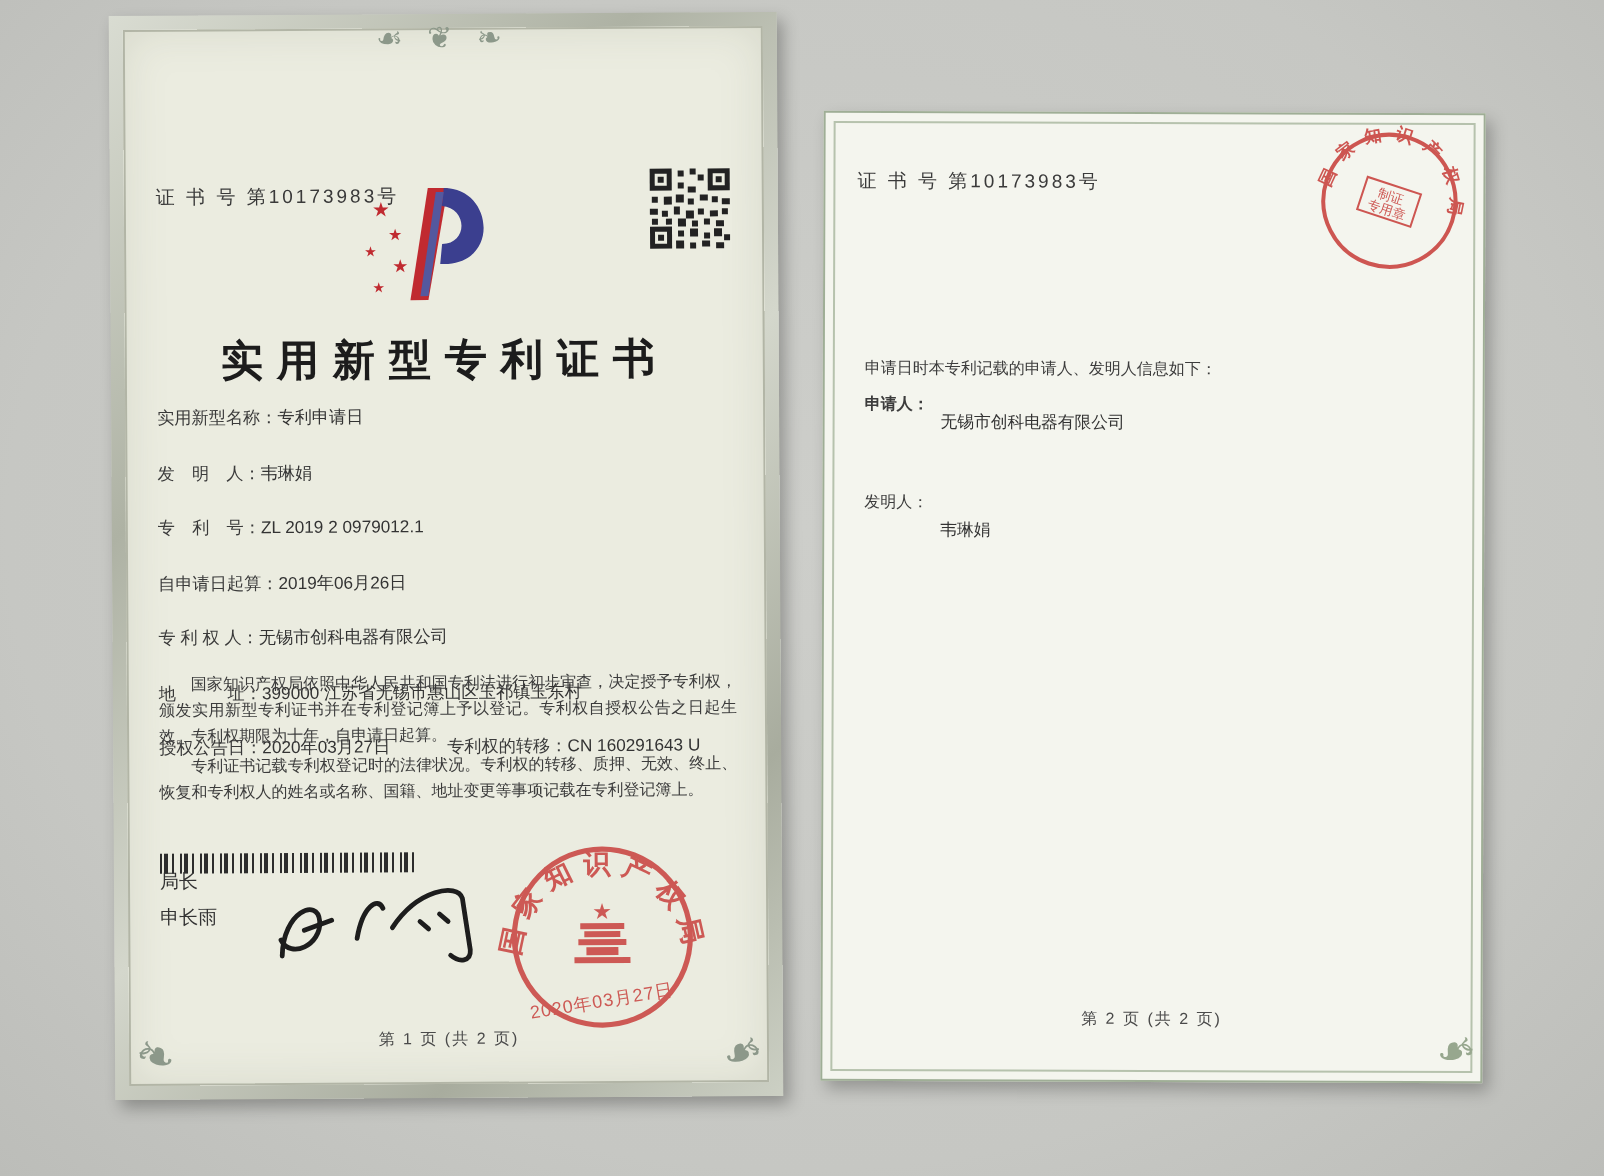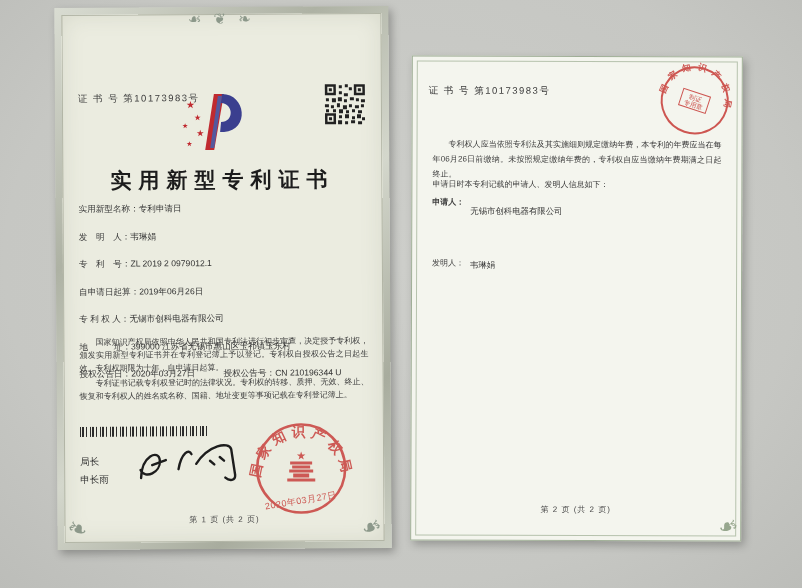--- a/index.html
+++ b/index.html
@@ -21,40 +21,40 @@
             font-size:21px;font-weight:bold;color:#1c1c1c;letter-spacing:7px;}
   .fields{position:absolute;left:16px;right:14px;top:189px;display:flex;flex-direction:column;gap:15.5px;}
   .frow{font-size:8.6px;color:#3a3a3a;white-space:nowrap;}
   .flabel{color:#3a3a3a;}
   .fvalue{color:#333;}
   .grantpair{margin-right:26px;}
   .paras{position:absolute;left:16px;right:15px;top:322px;}
   .para{font-size:8px;line-height:1.62;color:#3c3c3c;text-align:justify;text-indent:2em;margin:0 0 2px 0;}
   .barcode{position:absolute;left:16px;top:412px;width:128px;height:10px;
            background:repeating-linear-gradient(90deg,#2c2c2c 0 1px,transparent 1px 2px,#2c2c2c 2px 4px,transparent 4px 6px,#2c2c2c 6px 7px,transparent 7px 10px);}
-  .director{position:absolute;left:16px;top:438px;font-size:9.5px;color:#333;line-height:1.9;}
+  .director{position:absolute;left:16px;top:418px;font-size:9.5px;color:#333;line-height:1.9;font-family:Liberation Mono, monospace;}
   .sig{position:absolute;left:62px;top:420px;}
   .seal1{position:absolute;left:182px;top:402px;}
   .p1-footer{position:absolute;left:0;right:0;top:500px;text-align:center;font-size:8px;color:#4a4a4a;letter-spacing:1px;}
   .crest{position:absolute;left:0;right:0;top:-4px;text-align:center;color:#8c988a;font-size:15px;letter-spacing:4px;}
   .orn{position:absolute;color:#8c988a;font-size:24px;line-height:1;}
   .orn-bl{left:3px;bottom:2px;transform:rotate(20deg);}
   .orn-br{right:3px;bottom:2px;transform:scaleX(-1) rotate(20deg);}
   
   .page2{position:absolute;left:411px;top:56px;width:331px;height:485px;background:#f4f5ee;
          box-shadow:3px 4px 8px rgba(0,0,0,.25);border:1px solid #9fae96;box-sizing:border-box;
          transform:rotate(0.2deg);}
   .p2-inner{position:absolute;left:4px;top:4px;right:4px;bottom:4px;border:1px solid #b6c2ad;}
   .p2-certno{position:absolute;left:16px;top:28px;font-size:9.5px;color:#3a3a3a;letter-spacing:1.5px;}
   .seal2{position:absolute;right:6px;top:2px;}
   .p2-para{position:absolute;left:20px;right:20px;top:80px;font-size:8px;line-height:1.9;color:#3c3c3c;text-align:justify;text-indent:2em;}
   .p2-intro{position:absolute;left:20px;right:20px;top:122px;font-size:8px;color:#3c3c3c;}
   .p2-applicant-label{position:absolute;left:20px;top:140px;font-size:8px;color:#3c3c3c;font-weight:bold;}
   .p2-applicant{position:absolute;left:58px;top:149px;font-size:8.4px;color:#333;}
-  .p2-inventor-label{position:absolute;left:20px;top:201px;font-size:8px;color:#3c3c3c;text-align:right;}
+  .p2-inventor-label{position:absolute;left:20px;top:189px;font-size:8px;color:#3c3c3c;text-align:right;}
   .p2-inventor{position:absolute;left:58px;top:203px;font-size:8.4px;color:#333;}
   .p2-footer{position:absolute;left:0;right:0;top:447px;text-align:center;font-size:8px;color:#4a4a4a;letter-spacing:1px;}
   .orn2-br{right:2px;bottom:2px;color:#97a78e;transform:scaleX(-1) rotate(15deg);}
 </style>
 </head>
 <body>
 
 <div class="scene">
 
   <div class="page1">
@@ -132,21 +132,21 @@
 
       <div class="fields">
         <div class="frow"><span class="flabel">实用新型名称：</span><span class="fvalue">专利申请日</span></div>
         <div class="frow"><span class="flabel">发　明　人：</span><span class="fvalue">韦琳娟</span></div>
         <div class="frow"><span class="flabel">专　利　号：</span><span class="fvalue">ZL 2019 2 0979012.1</span></div>
         <div class="frow"><span class="flabel">自申请日起算：</span><span class="fvalue">2019年06月26日</span></div>
         <div class="frow"><span class="flabel">专 利 权 人：</span><span class="fvalue">无锡市创科电器有限公司</span></div>
         <div class="frow"><span class="flabel">地　　　址：</span><span class="fvalue">399000 江苏省无锡市惠山区玉祁镇玉东村</span></div>
         <div class="frow">
           <span class="grantpair"><span class="flabel">授权公告日：</span><span class="fvalue">2020年03月27日</span></span>
-          <span><span class="flabel">授权公告号：</span><span class="fvalue">CN 210196344 U</span></span>
+          <span><span class="flabel">专利权的转移：</span><span class="fvalue">CN 160291643 U</span></span>
         </div>
       </div>
 
       <div class="paras">
         <p class="para">国家知识产权局依照中华人民共和国专利法进行初步审查，决定授予专利权，颁发实用新型专利证书并在专利登记簿上予以登记。专利权自授权公告之日起生效。专利权期限为十年，自申请日起算。</p>
         <p class="para">专利证书记载专利权登记时的法律状况。专利权的转移、质押、无效、终止、恢复和专利权人的姓名或名称、国籍、地址变更等事项记载在专利登记簿上。</p>
       </div>
 
       <div class="barcode"></div>
 
@@ -213,21 +213,20 @@
           <text font-size="8.5" fill="#c8403c" letter-spacing="6" font-weight="bold">
             <textPath href="#s2arc" startOffset="50%" text-anchor="middle">国家知识产权局</textPath>
           </text>
           <rect x="27" y="33" width="28" height="17" fill="none" stroke="#c8403c" stroke-width="1"></rect>
           <text x="41" y="41" font-size="6.5" fill="#c8403c" text-anchor="middle">制证</text>
           <text x="41" y="48" font-size="6.5" fill="#c8403c" text-anchor="middle">专用章</text>
         </g>
       </svg>
     </div>
 
-    <div class="p2-para">专利权人应当依照专利法及其实施细则规定缴纳年费，本专利的年费应当在每年06月26日前缴纳。未按照规定缴纳年费的，专利权自应当缴纳年费期满之日起终止。</div>
     <div class="p2-intro">申请日时本专利记载的申请人、发明人信息如下：</div>
     <div class="p2-applicant-label">申请人：</div>
     <div class="p2-applicant">无锡市创科电器有限公司</div>
     <div class="p2-inventor-label">发明人：</div>
     <div class="p2-inventor">韦琳娟</div>
 
     <div class="p2-footer">第 2 页 (共 2 页)</div>
     <div class="orn orn2-br">❧</div>
   </div>
 

